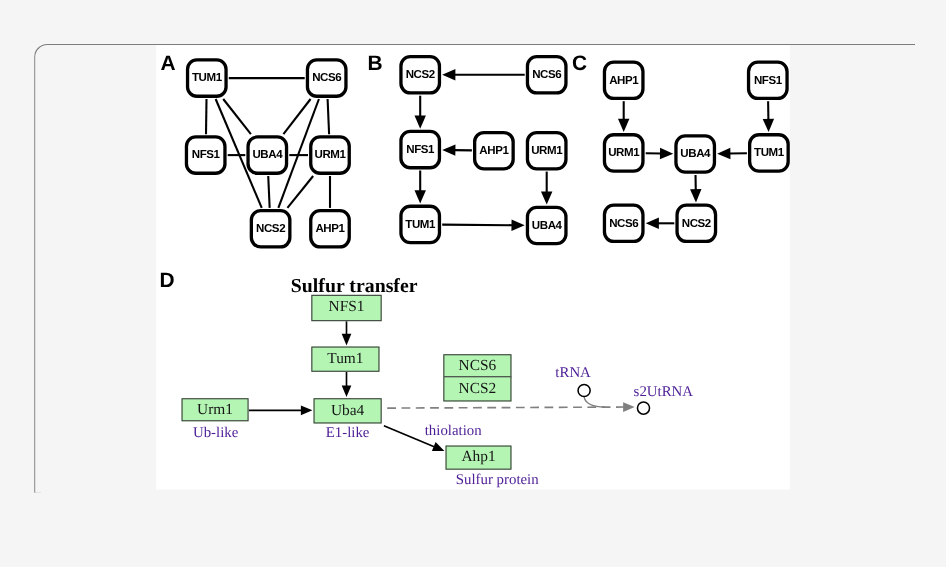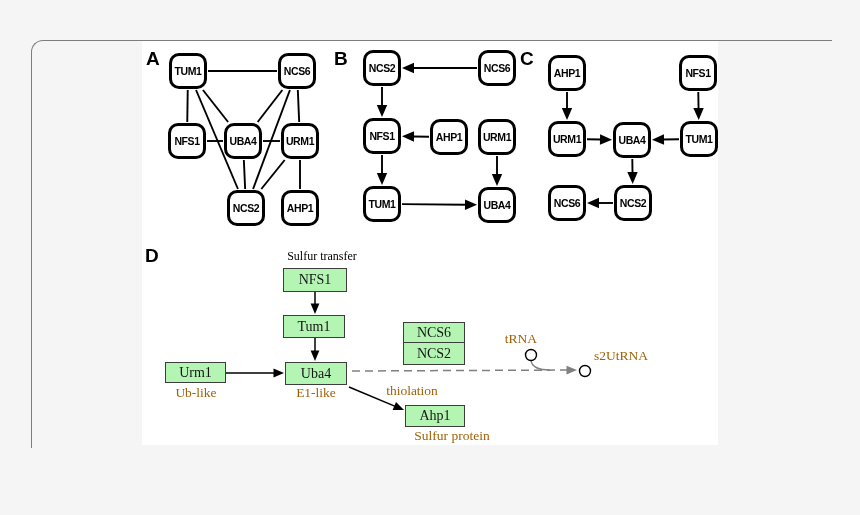--- a/index.html
+++ b/index.html
@@ -27,23 +27,23 @@
     font-weight:bold;font-size:10.5px;letter-spacing:-0.4px;color:#000;
   }
   .gbox{
     position:absolute;box-sizing:border-box;
     background:#b4f5b4;border:1.5px solid #3d3d3d;
     display:flex;align-items:center;justify-content:center;
     font-family:"Liberation Serif",serif;font-size:14px;color:#151515;
   }
   .dtext{
     position:absolute;font-family:"Liberation Serif",serif;
-    font-size:13.5px;color:#a16207;text-align:center;line-height:1.05;
+    font-size:13.5px;color:#4c1d95;text-align:center;line-height:1.05;
   }
-  .dbold{font-weight:normal;font-size:12px;color:#000;}
+  .dbold{font-weight:bold;font-size:18px;color:#000;}
 </style>
 </head>
 <body>
 
 <div class="page">
   <div class="card"></div>
   <div class="figure"></div>
 
   <svg class="lines" id="lines" width="860" height="515" viewBox="0 0 860 515">
       <line x1="208" y1="71" x2="277" y2="71" stroke="#000000" stroke-width="1.9"></line>
@@ -132,14 +132,14 @@
   <div class="plabel" style="left:334px;top:49px">B</div>
   <div class="plabel" style="left:520px;top:49px">C</div>
   <div class="plabel" style="left:145px;top:246px">D</div>
 
   <div class="dtext dbold" style="left:252px;top:250px;width:140px">Sulfur transfer</div>
   <div class="dtext" style="left:156px;top:386px;width:80px">Ub-like</div>
   <div class="dtext" style="left:276px;top:386px;width:80px">E1-like</div>
   <div class="dtext" style="left:374px;top:384px;width:76px">thiolation</div>
   <div class="dtext" style="left:404px;top:429px;width:96px">Sulfur protein</div>
   <div class="dtext" style="left:496px;top:332px;width:50px">tRNA</div>
-  <div class="dtext" style="left:576px;top:349px;width:72px;text-align:right">s2UtRNA</div>
+  <div class="dtext" style="left:576px;top:349px;width:72px;text-align:left">s2UtRNA</div>
 </div>
 
 </body></html>

